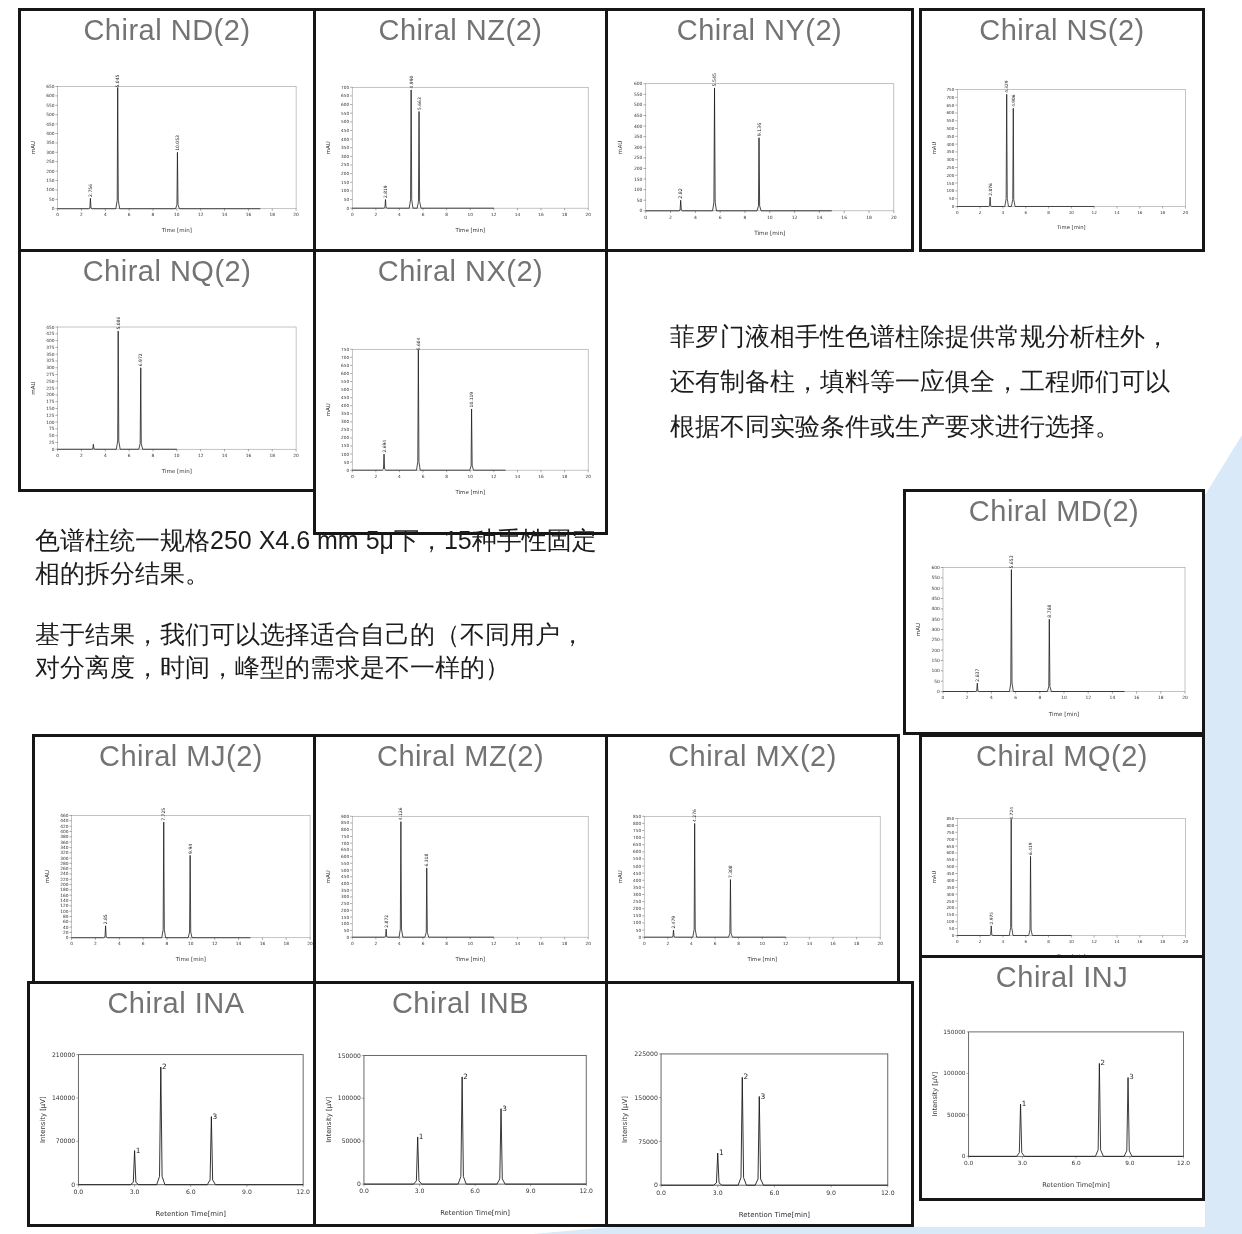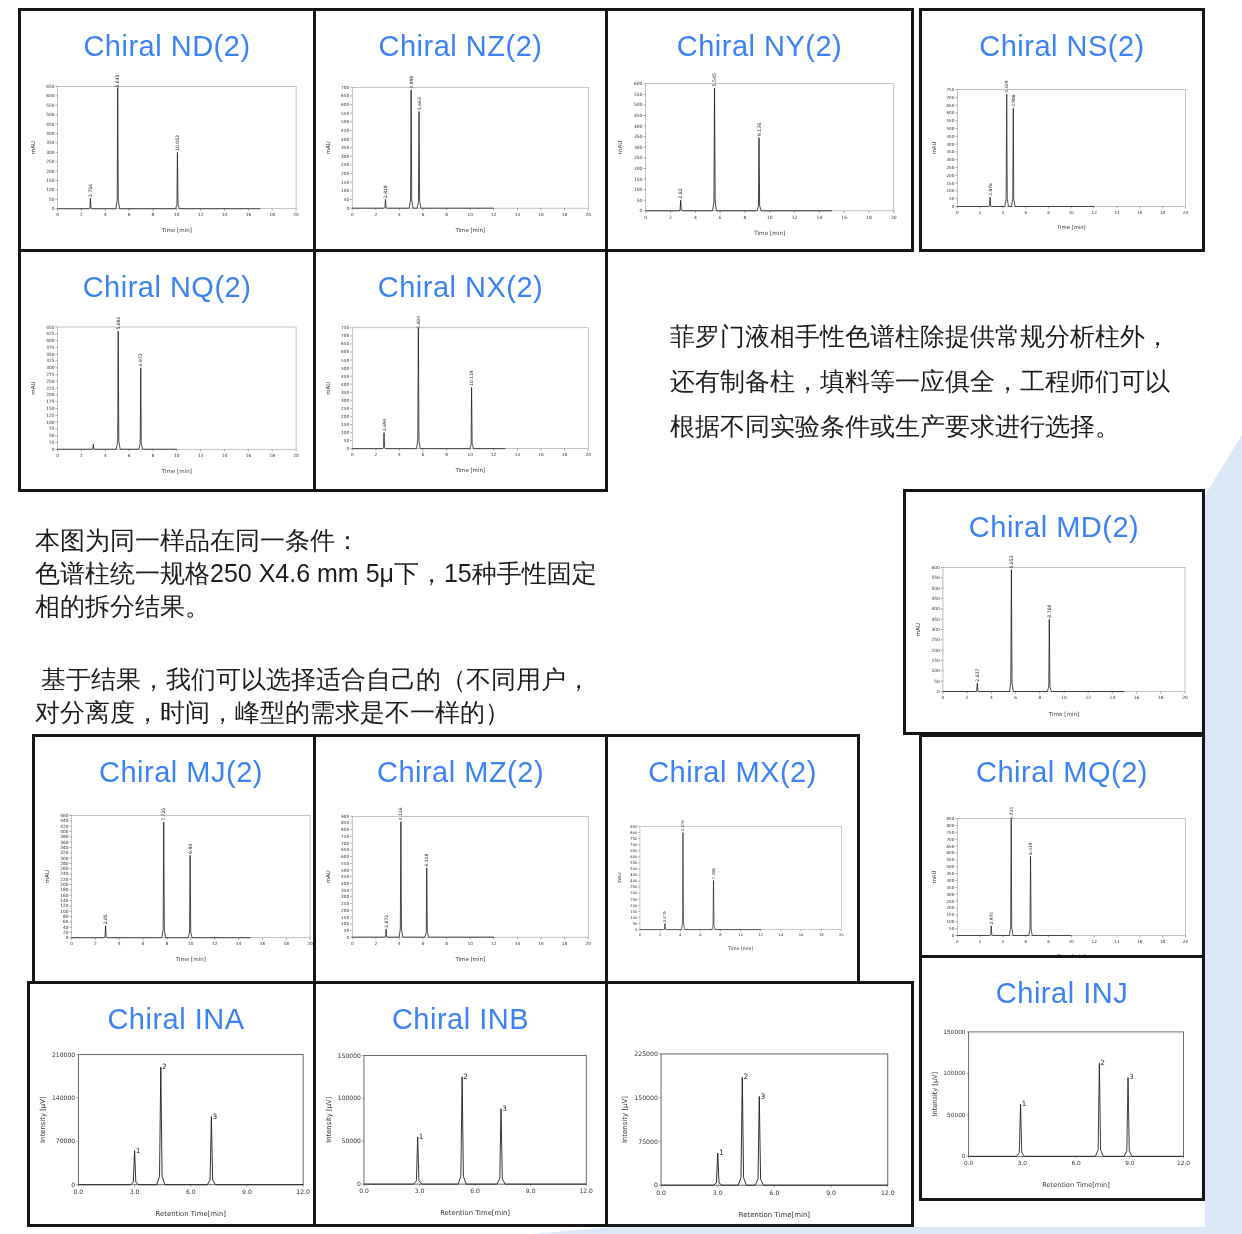--- a/index.html
+++ b/index.html
@@ -1,27 +1,27 @@
 <!DOCTYPE html>
 <html><head>
 <meta charset="utf-8">
 <style>
   html,body{margin:0;padding:0;background:#fff;}
   body{font-family:"Liberation Sans","DejaVu Sans",sans-serif;}
   #page{position:relative;width:1242px;height:1234px;background:#fff;overflow:hidden;}
   .panel{position:absolute;background:#fff;border:3px solid #161616;box-sizing:border-box;}
-  .panel-title{margin-top:19px;text-align:center;font-size:29px;color:#3b82f6;letter-spacing:.5px;}
+  .panel-title{margin-top:3px;text-align:center;font-size:29px;color:#737373;letter-spacing:.5px;}
   .chart{position:absolute;left:7px;right:9px;top:58px;bottom:5px;}
   .chart svg{width:100%;height:100%;display:block;}
   svg text{font-family:"DejaVu Sans","Liberation Sans",sans-serif;}
   .cjk{position:absolute;color:#1c1c1c;font-size:25px;white-space:nowrap;}
   .cjk .ln{display:block;}
   .p-right .ln{line-height:37px;margin-top:8px;}
   .p-left .ln{line-height:33px;}
-  .p-left .para2{margin-top:40px;text-align:center;}
+  .p-left .para2{margin-top:28px;}
   .accent{position:absolute;background:#d9e9f7;}
   .accent-right{left:1205px;top:435px;width:37px;height:799px;
     clip-path:polygon(100% 0,100% 100%,0 100%,0 7.5%);}
   .accent-bottom{left:533px;top:1227px;width:709px;height:7px;
     clip-path:polygon(11% 0,100% 0,100% 100%,0 100%);}
 </style>
 </head>
 <body>
 
 <div id="page">
@@ -356,21 +356,21 @@
           <line x1="272" y1="132" x2="272" y2="134.2" stroke="#555" stroke-width="0.5"></line>
           <text x="272" y="139.6" text-anchor="middle" font-size="4.4" fill="#333">20</text>
           <text x="151" y="156" text-anchor="middle" font-size="5.6" fill="#333">Time [min]</text>
           <text x="7" y="70" text-anchor="middle" font-size="5.6" fill="#333" transform="rotate(-90 7 70)">mAU</text>
           <polyline points="30.0,132.0 64.4,132.0 65.7,131.7 66.3,127.0 66.9,131.7 68.2,132.0 89.6,132.0 91.0,123.6 91.5,12.1 92.1,123.6 93.5,132.0 112.4,132.0 113.8,126.2 114.4,49.3 114.9,126.2 116.3,132.0 151.0,132.0" fill="none" stroke="#1a1a1a" stroke-width="0.8"></polyline>
           <text x="91.54060000000001" y="10.633333333333326" dy="1.6" font-size="4.6" fill="#222" text-anchor="start" transform="rotate(-90 91.54060000000001 10.633333333333326)">5.086</text>
           <text x="114.36120000000001" y="47.83333333333334" dy="1.6" font-size="4.6" fill="#222" text-anchor="start" transform="rotate(-90 114.36120000000001 47.83333333333334)">6.972</text>
         </svg>
       </div>
   </div>
-  <div class="panel" style="left:313px;top:249px;width:295px;height:243px">
+  <div class="panel" style="left:313px;top:249px;width:295px;height:286px">
     <div class="panel-title">Chiral NX(2)</div>
     <div class="chart">
         <svg viewBox="0 0 280 158" preserveAspectRatio="xMidYMid meet">
           <rect x="30" y="8" width="242" height="124" fill="#fff" stroke="#9a9a9a" stroke-width="0.6"></rect>
           <line x1="27.8" y1="132" x2="30" y2="132" stroke="#555" stroke-width="0.5"></line>
           <text x="26.8" y="133.54" text-anchor="end" font-size="4.4" fill="#333">0</text>
           <line x1="27.8" y1="123.73333333333333" x2="30" y2="123.73333333333333" stroke="#555" stroke-width="0.5"></line>
           <text x="26.8" y="125.27333333333334" text-anchor="end" font-size="4.4" fill="#333">50</text>
           <line x1="27.8" y1="115.46666666666667" x2="30" y2="115.46666666666667" stroke="#555" stroke-width="0.5"></line>
           <text x="26.8" y="117.00666666666667" text-anchor="end" font-size="4.4" fill="#333">100</text>
@@ -432,21 +432,20 @@
       </div>
   </div>
 
   <div class="cjk p-right" style="left:670px;top:310px;">
     <span class="ln">菲罗门液相手性色谱柱除提供常规分析柱外，</span>
     <span class="ln">还有制备柱，填料等一应俱全，工程师们可以</span>
     <span class="ln">根据不同实验条件或生产要求进行选择。</span>
   </div>
 
   <div class="cjk p-left" style="left:35px;top:524px;">
-    <span class="ln">本图为同一样品在同一条件：</span>
     <span class="ln">色谱柱统一规格250 X4.6 mm 5μ下，15种手性固定</span>
     <span class="ln">相的拆分结果。</span>
     <span class="ln para2">基于结果，我们可以选择适合自己的（不同用户，</span>
     <span class="ln">对分离度，时间，峰型的需求是不一样的）</span>
   </div>
 
   <div class="panel" style="left:903px;top:489px;width:302px;height:246px">
     <div class="panel-title">Chiral MD(2)</div>
     <div class="chart">
         <svg viewBox="0 0 280 158" preserveAspectRatio="xMidYMid meet">
@@ -660,21 +659,21 @@
           <text x="272" y="139.6" text-anchor="middle" font-size="4.4" fill="#333">20</text>
           <text x="151" y="156" text-anchor="middle" font-size="5.6" fill="#333">Time [min]</text>
           <text x="7" y="70" text-anchor="middle" font-size="5.6" fill="#333" transform="rotate(-90 7 70)">mAU</text>
           <polyline points="30.0,132.0 62.8,132.0 64.2,131.4 64.8,123.7 65.3,131.4 66.7,132.0 78.0,132.0 79.3,123.7 79.9,13.5 80.5,123.7 81.9,132.0 104.5,132.0 105.9,127.0 106.4,61.0 107.0,127.0 108.4,132.0 175.2,132.0" fill="none" stroke="#1a1a1a" stroke-width="0.8"></polyline>
           <text x="64.75120000000001" y="122.23333333333333" dy="1.6" font-size="4.6" fill="#222" text-anchor="start" transform="rotate(-90 64.75120000000001 122.23333333333333)">2.872</text>
           <text x="79.9246" y="12.011111111111106" dy="1.6" font-size="4.6" fill="#222" text-anchor="start" transform="rotate(-90 79.9246 12.011111111111106)">4.126</text>
           <text x="106.44779999999999" y="59.54444444444445" dy="1.6" font-size="4.6" fill="#222" text-anchor="start" transform="rotate(-90 106.44779999999999 59.54444444444445)">6.318</text>
         </svg>
       </div>
   </div>
-  <div class="panel" style="left:605px;top:734px;width:255px;height:250px">
+  <div class="panel" style="left:605px;top:734px;width:295px;height:250px">
     <div class="panel-title">Chiral MX(2)</div>
     <div class="chart">
         <svg viewBox="0 0 280 158" preserveAspectRatio="xMidYMid meet">
           <rect x="30" y="8" width="242" height="124" fill="#fff" stroke="#9a9a9a" stroke-width="0.6"></rect>
           <line x1="27.8" y1="132" x2="30" y2="132" stroke="#555" stroke-width="0.5"></line>
           <text x="26.8" y="133.54" text-anchor="end" font-size="4.4" fill="#333">0</text>
           <line x1="27.8" y1="124.70588235294117" x2="30" y2="124.70588235294117" stroke="#555" stroke-width="0.5"></line>
           <text x="26.8" y="126.24588235294118" text-anchor="end" font-size="4.4" fill="#333">50</text>
           <line x1="27.8" y1="117.41176470588235" x2="30" y2="117.41176470588235" stroke="#555" stroke-width="0.5"></line>
           <text x="26.8" y="118.95176470588235" text-anchor="end" font-size="4.4" fill="#333">100</text>

